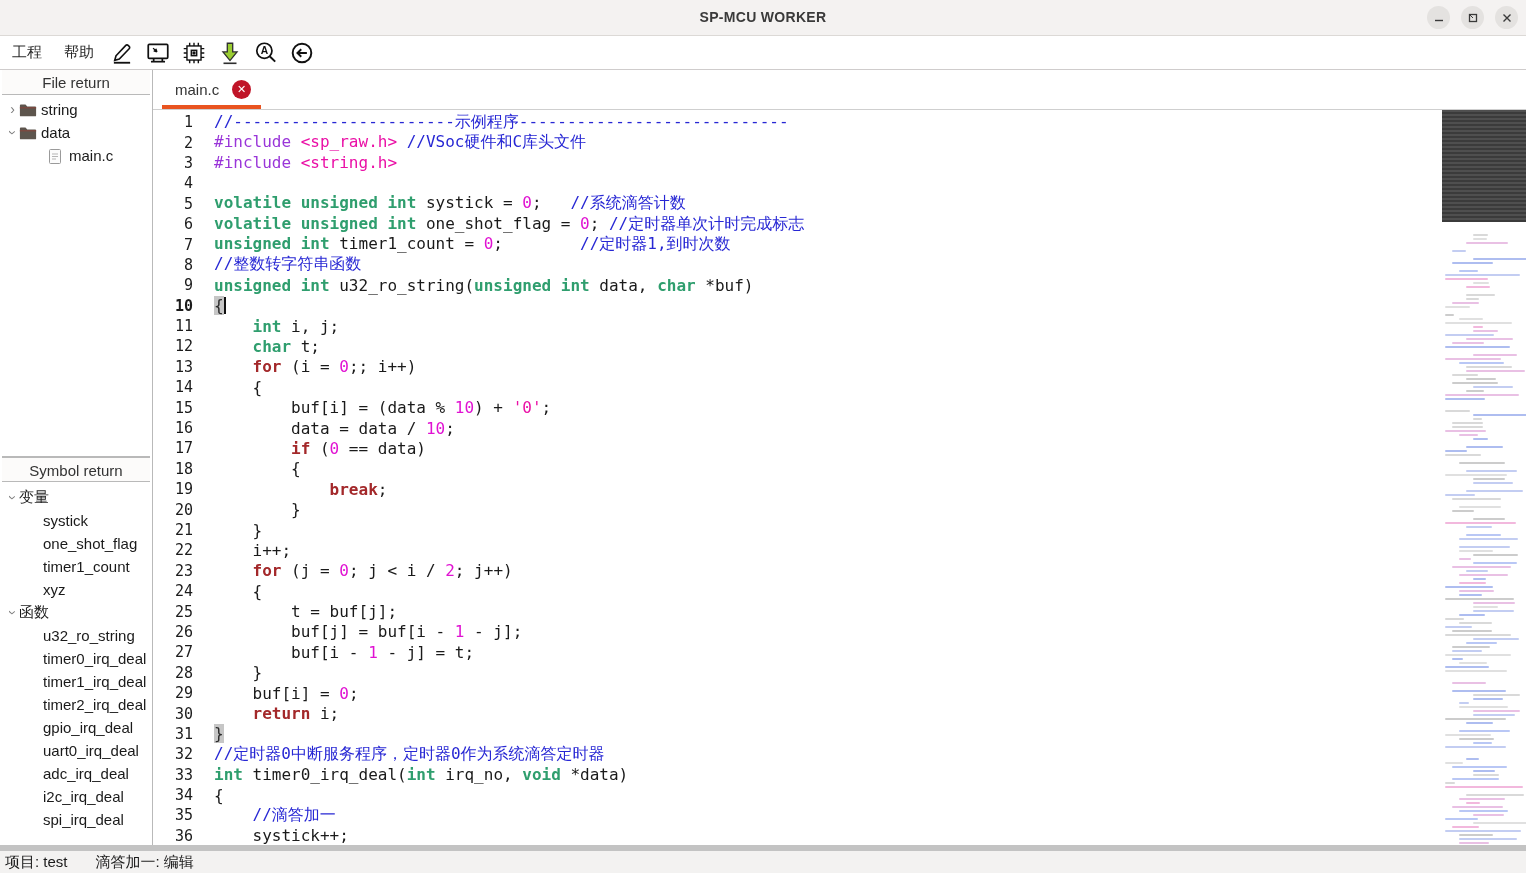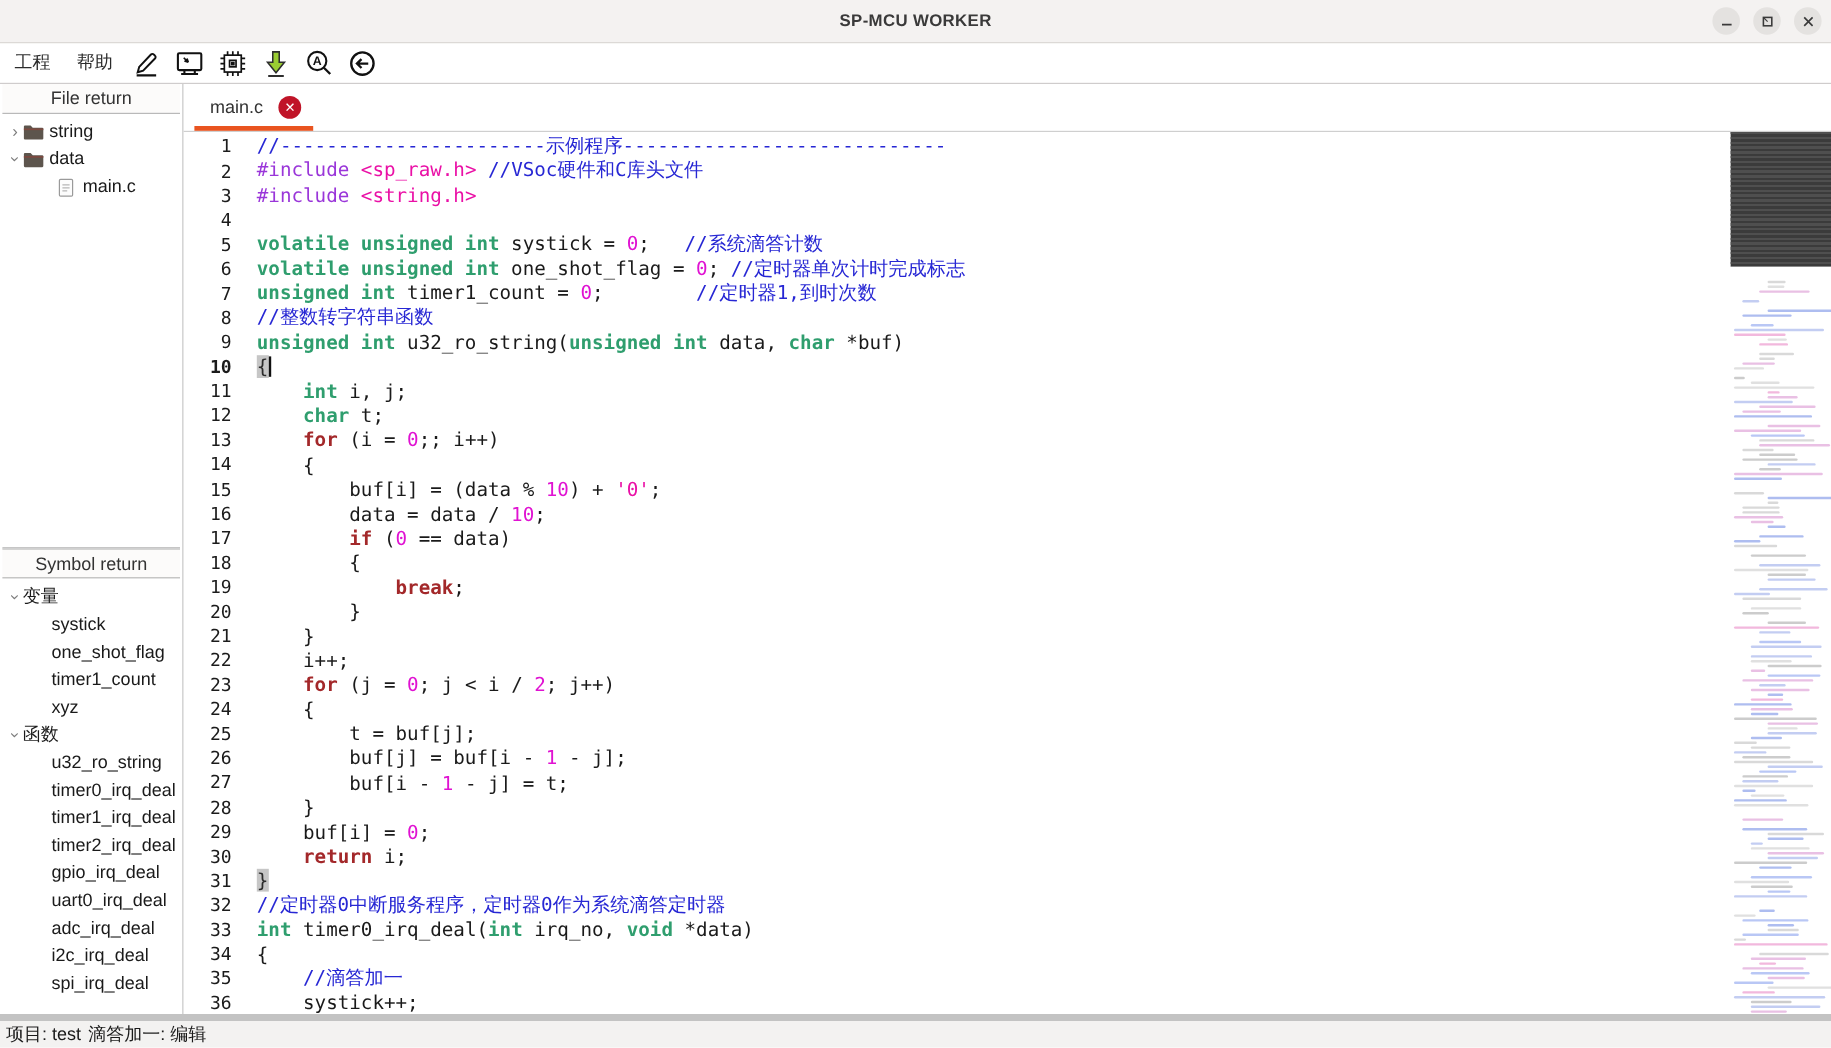--- a/index.html
+++ b/index.html
@@ -76,21 +76,21 @@
   .minimap{width:84px;flex:none;margin-left:29px;position:relative;overflow:hidden;
     background:#fff;padding-top:116px;cursor:pointer}
   .mm-viewport{position:absolute;top:0;left:0;right:0;height:112px;background:#3b3b3b;
     background-image:repeating-linear-gradient(#4d4d4d 0 2px,transparent 2px 4px);
     background-position:4px 6px;background-size:72px 340px;background-repeat:no-repeat}
   .mm-line{height:2px;margin-bottom:2px;border-radius:1px}
 
   
   .bottom-strip{position:absolute;left:0;top:845px;width:1526px;height:6px;background:#c3c3c3}
   .statusbar{position:absolute;left:0;top:851px;width:1526px;height:22px;background:#f3f2f1;
-    display:flex;align-items:center;gap:6px;padding-left:5px;font-size:15px;color:#1a1a1a}
+    display:flex;align-items:center;gap:28px;padding-left:5px;font-size:15px;color:#1a1a1a}
 </style>
 </head>
 <body>
 
 <div class="titlebar">
   <div class="title">SP-MCU WORKER</div>
   <div class="win-btns">
     <div class="win-btn">
       <svg width="12" height="12" viewBox="0 0 12 12">
           <line x1="2" y1="8.5" x2="10" y2="8.5" stroke="#3a3a3a" stroke-width="1.4"></line>

